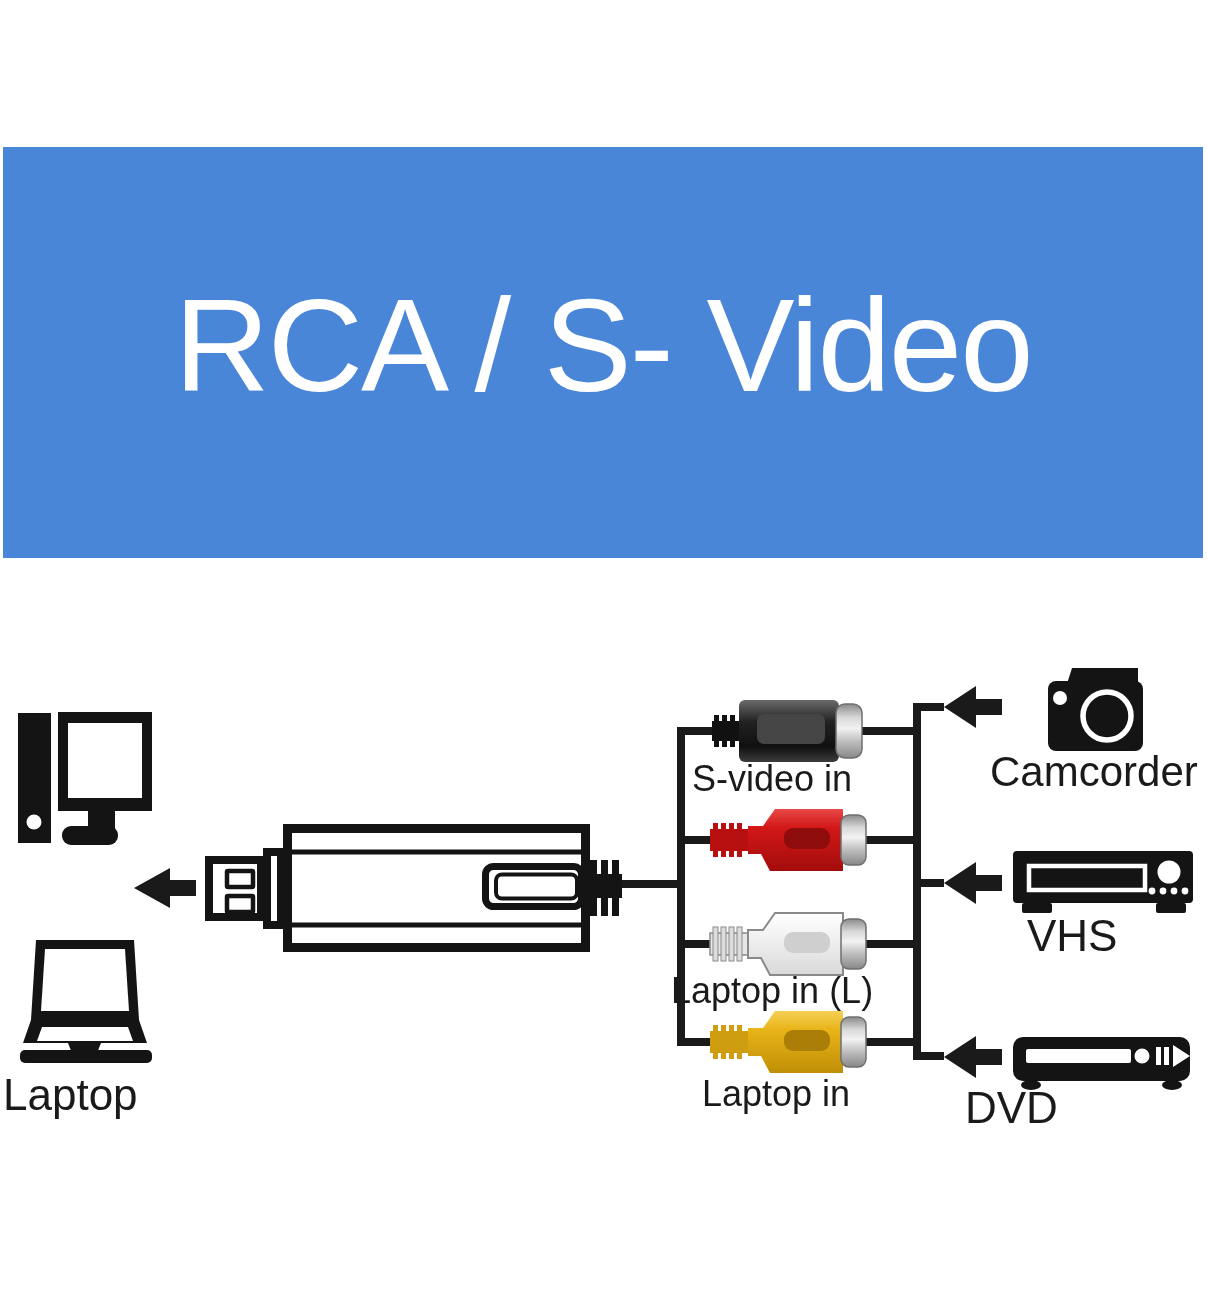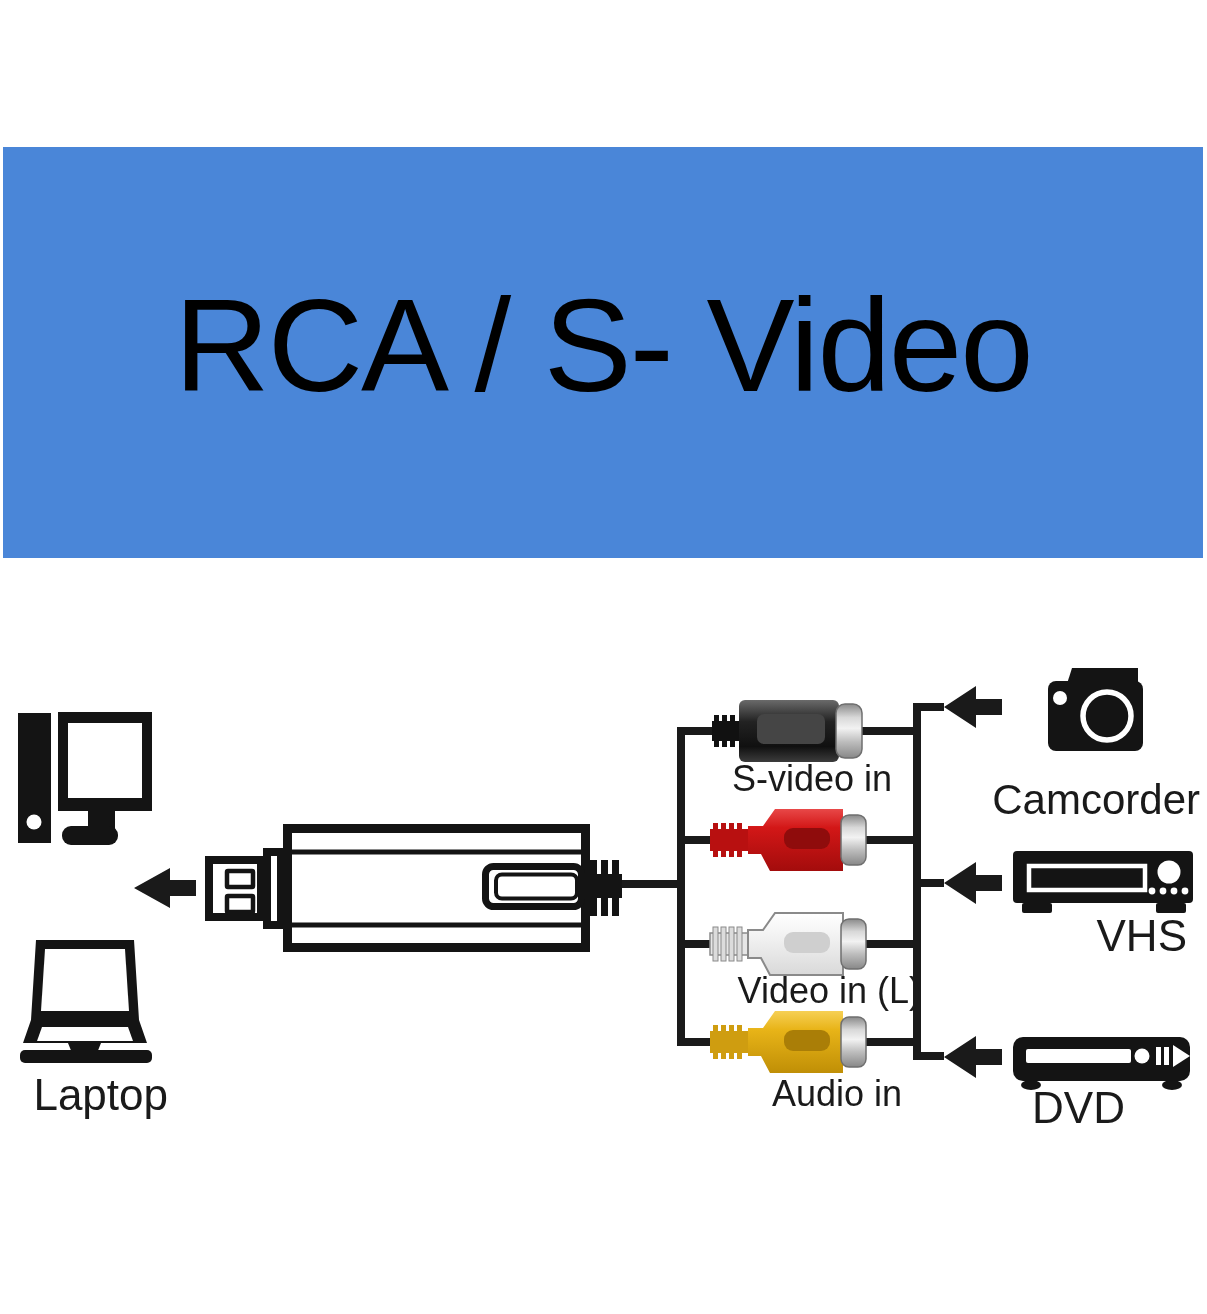--- a/index.html
+++ b/index.html
@@ -5,32 +5,32 @@
   html,body{margin:0;padding:0;background:#fff;}
   .page{
     position:relative;width:1207px;height:1314px;background:#ffffff;
     font-family:"Liberation Sans",sans-serif;overflow:hidden;
   }
   .banner{
     position:absolute;left:3px;top:147px;width:1200px;height:411px;
     background:#4a86d8;display:flex;align-items:center;justify-content:center;
   }
   .banner-title{
-    color:#000000;font-size:132px;font-weight:300;letter-spacing:-2px;
+    color:#ffffff;font-size:132px;font-weight:300;letter-spacing:-2px;
     margin:0;padding-bottom:14px;white-space:nowrap;
   }
   .diagram-svg{position:absolute;left:0;top:0;width:1207px;height:1314px;}
-  .lbl{position:absolute;color:#1a1a1a;text-align:right;white-space:nowrap;font-weight:400;}
+  .lbl{position:absolute;color:#1a1a1a;text-align:left;white-space:nowrap;font-weight:400;}
   .lbl-pc{left:29px;top:848px;width:120px;font-size:46px;}
   .lbl-laptop{left:3px;top:1070px;width:165px;font-size:44px;}
   .lbl-svideo{left:692px;top:758px;width:200px;font-size:36px;}
   .lbl-audior{left:671px;top:865px;width:250px;font-size:36px;}
   .lbl-audiol{left:671px;top:970px;width:250px;font-size:36px;}
   .lbl-videoin{left:702px;top:1073px;width:200px;font-size:36px;}
-  .lbl-camcorder{left:990px;top:748px;width:210px;font-size:42px;margin-top:28px;}
+  .lbl-camcorder{left:990px;top:748px;width:210px;font-size:42px;}
   .lbl-vhs{left:1027px;top:911px;width:160px;font-size:44px;}
   .lbl-dvd{left:965px;top:1083px;width:160px;font-size:44px;}
 </style>
 </head>
 <body>
 
 <div class="page">
 
   <div class="banner">
     <h1 class="banner-title">RCA / S- Video</h1>
@@ -181,20 +181,20 @@
       <rect x="1164" y="1047" width="5" height="18" fill="#ffffff"></rect>
       <polygon points="1173,1045 1173,1067 1190,1056" fill="#ffffff"></polygon>
       <ellipse cx="1031" cy="1085" rx="10" ry="5" fill="#141414"></ellipse>
       <ellipse cx="1172" cy="1085" rx="10" ry="5" fill="#141414"></ellipse>
     </g>
   </svg>
 
   <div class="lbl lbl-laptop">Laptop</div>
 
   <div class="lbl lbl-svideo">S-video in</div>
-  <div class="lbl lbl-audiol">Video in (L)</div>
-  <div class="lbl lbl-videoin">Audio in</div>
+  <div class="lbl lbl-audiol">Laptop in (L)</div>
+  <div class="lbl lbl-videoin">Laptop in</div>
 
   <div class="lbl lbl-camcorder">Camcorder</div>
   <div class="lbl lbl-vhs">VHS</div>
   <div class="lbl lbl-dvd">DVD</div>
 
 </div>
 
 </body></html>

